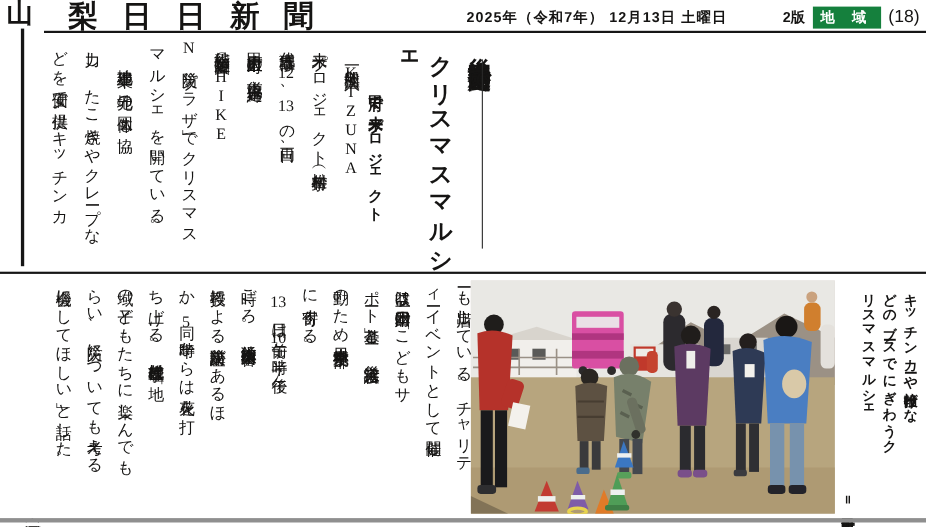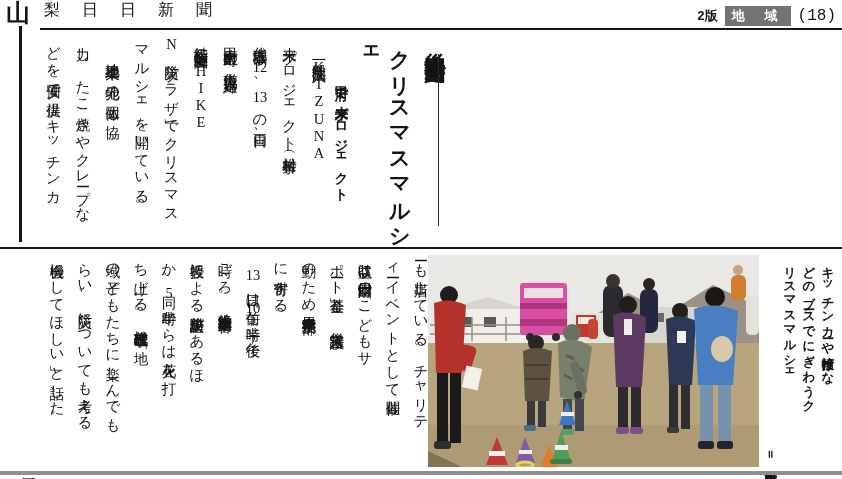--- a/index.html
+++ b/index.html
@@ -3,26 +3,26 @@
 <meta charset="utf-8">
 <style>
   html,body{margin:0;padding:0;background:#fff;}
   #page{position:relative;width:842px;height:479px;background:#fff;overflow:hidden;
         font-family:"Liberation Serif",serif;color:#151413;}
 
   
   #masthead{position:absolute;left:0;top:0;width:842px;height:28px;}
   .logo{position:absolute;left:6px;top:1px;display:flex;align-items:flex-start;}
   .logo-mark{font-size:24px;font-weight:bold;line-height:1;}
-  .logo-text{font-size:16px;font-weight:normal;letter-spacing:22px;margin-left:14px;line-height:1.1;}
+  .logo-text{font-size:27px;font-weight:bold;letter-spacing:22px;margin-left:32px;line-height:1.1;}
   .hdr-date{position:absolute;left:424px;top:7px;font-family:"Liberation Sans",sans-serif;
             font-size:13px;font-weight:bold;letter-spacing:1px;white-space:nowrap;}
   .hdr-right{position:absolute;right:6px;top:6px;display:flex;align-items:center;gap:7px;
-             font-family:Liberation Mono, monospace;font-size:13px;font-weight:bold;}
-  .section-badge{background:#737373;color:#fff;padding:1px 7px;letter-spacing:6px;font-size:13px;}
+             font-family:Liberation Sans, sans-serif;font-size:13px;font-weight:bold;}
+  .section-badge{background:#15803d;color:#fff;padding:1px 7px;letter-spacing:6px;font-size:13px;}
   .page-no{font-weight:normal;font-size:16px;}
   .hdr-rule{position:absolute;left:40px;top:28px;width:802px;height:2px;background:#161616;}
   .left-rule{position:absolute;left:19px;top:26px;width:3px;height:216px;background:#161616;}
 
   
   .jvert{writing-mode:vertical-rl;text-orientation:mixed;}
   .tcy{text-combine-upright:all;}
   .upr{text-orientation:upright;}
 
   
@@ -59,20 +59,21 @@
 </head>
 <body>
 
 <div id="page">
 
   <div id="masthead">
     <div class="logo">
       <span class="logo-mark">山</span>
       <span class="logo-text">梨日日新聞</span>
     </div>
+    <div class="hdr-date">2025年（令和7年） 12月13日 土曜日</div>
     <div class="hdr-right">
       <span>2版</span>
       <span class="section-badge">地 域</span>
       <span class="page-no">(18)</span>
     </div>
     <div class="hdr-rule"></div>
   </div>
 
   <div class="left-rule"></div>
 

